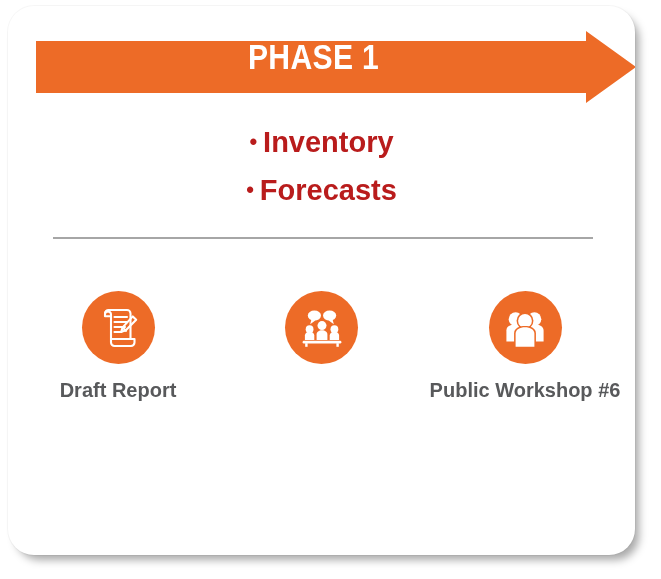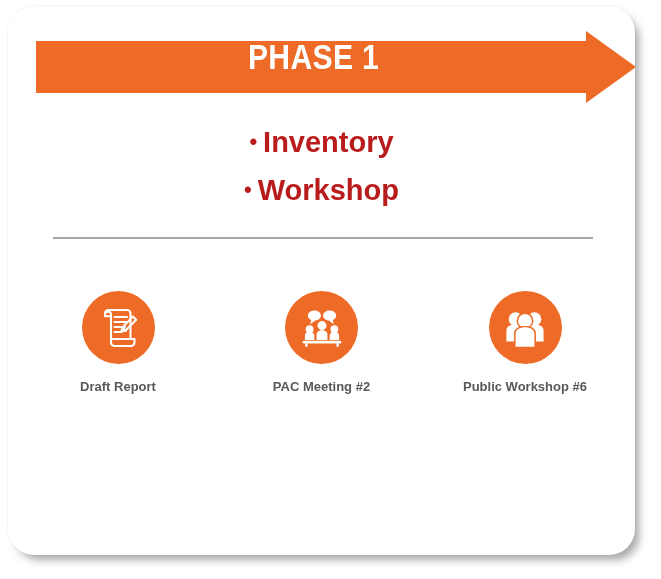--- a/index.html
+++ b/index.html
@@ -124,21 +124,21 @@
     display: flex;
     align-items: center;
     justify-content: center;
   }
   .icon-circle svg {
     display: block;
   }
   .icon-label {
     margin-top: 15px;
     color: #58595b;
-    font-size: 13px;
+    font-size: 20px;
     font-weight: bold;
     white-space: nowrap;
     text-align: center;
   }
 </style>
 </head>
 <body>
 
 <div class="stage">
 
@@ -149,21 +149,21 @@
         <path d="M0 10 L550 10 L550 0 L600 36 L550 72 L550 62 L0 62 Z" fill="#ed6b27"></path>
       </svg>
     </div>
     <div class="phase-title">PHASE 1</div>
 
     <div class="bullet-list">
       <div class="bullet-item">
         <span class="bullet-dot">•</span><span>Inventory</span>
       </div>
       <div class="bullet-item">
-        <span class="bullet-dot">•</span><span>Workshop</span>
+        <span class="bullet-dot">•</span><span>Forecasts</span>
       </div>
     </div>
 
     <div class="divider"></div>
 
     <div class="icon-row">
 
       <div class="icon-cell">
         <div class="icon-circle">
           <svg width="48" height="48" viewBox="0 0 48 48">
@@ -212,21 +212,20 @@
               <circle cx="36.4" cy="25.2" r="3.9"></circle>
               <path d="M31.7 36 L31.7 31.6 C31.7 29.2 33.8 27.7 36.4 27.7
                        C39 27.7 41.1 29.2 41.1 31.6 L41.1 36 Z"></path>
 
               <rect x="4.6" y="36.8" width="38.8" height="2.8" rx="1.3"></rect>
               <rect x="7.2" y="39.2" width="2.4" height="3.6"></rect>
               <rect x="38.4" y="39.2" width="2.4" height="3.6"></rect>
             </g>
           </svg>
         </div>
-        <div class="icon-label">PAC Meeting #2</div>
       </div>
 
       <div class="icon-cell">
         <div class="icon-circle">
           <svg width="46" height="46" viewBox="0 0 48 48">
             <g fill="#ffffff">
 
               <circle cx="14.2" cy="14.8" r="7.2"></circle>
               <path d="M4.6 38 L4.6 26.6 C4.6 22.4 8.8 20 14.2 20
                        C19.6 20 23.8 22.4 23.8 26.6 L23.8 38 Z"></path>

